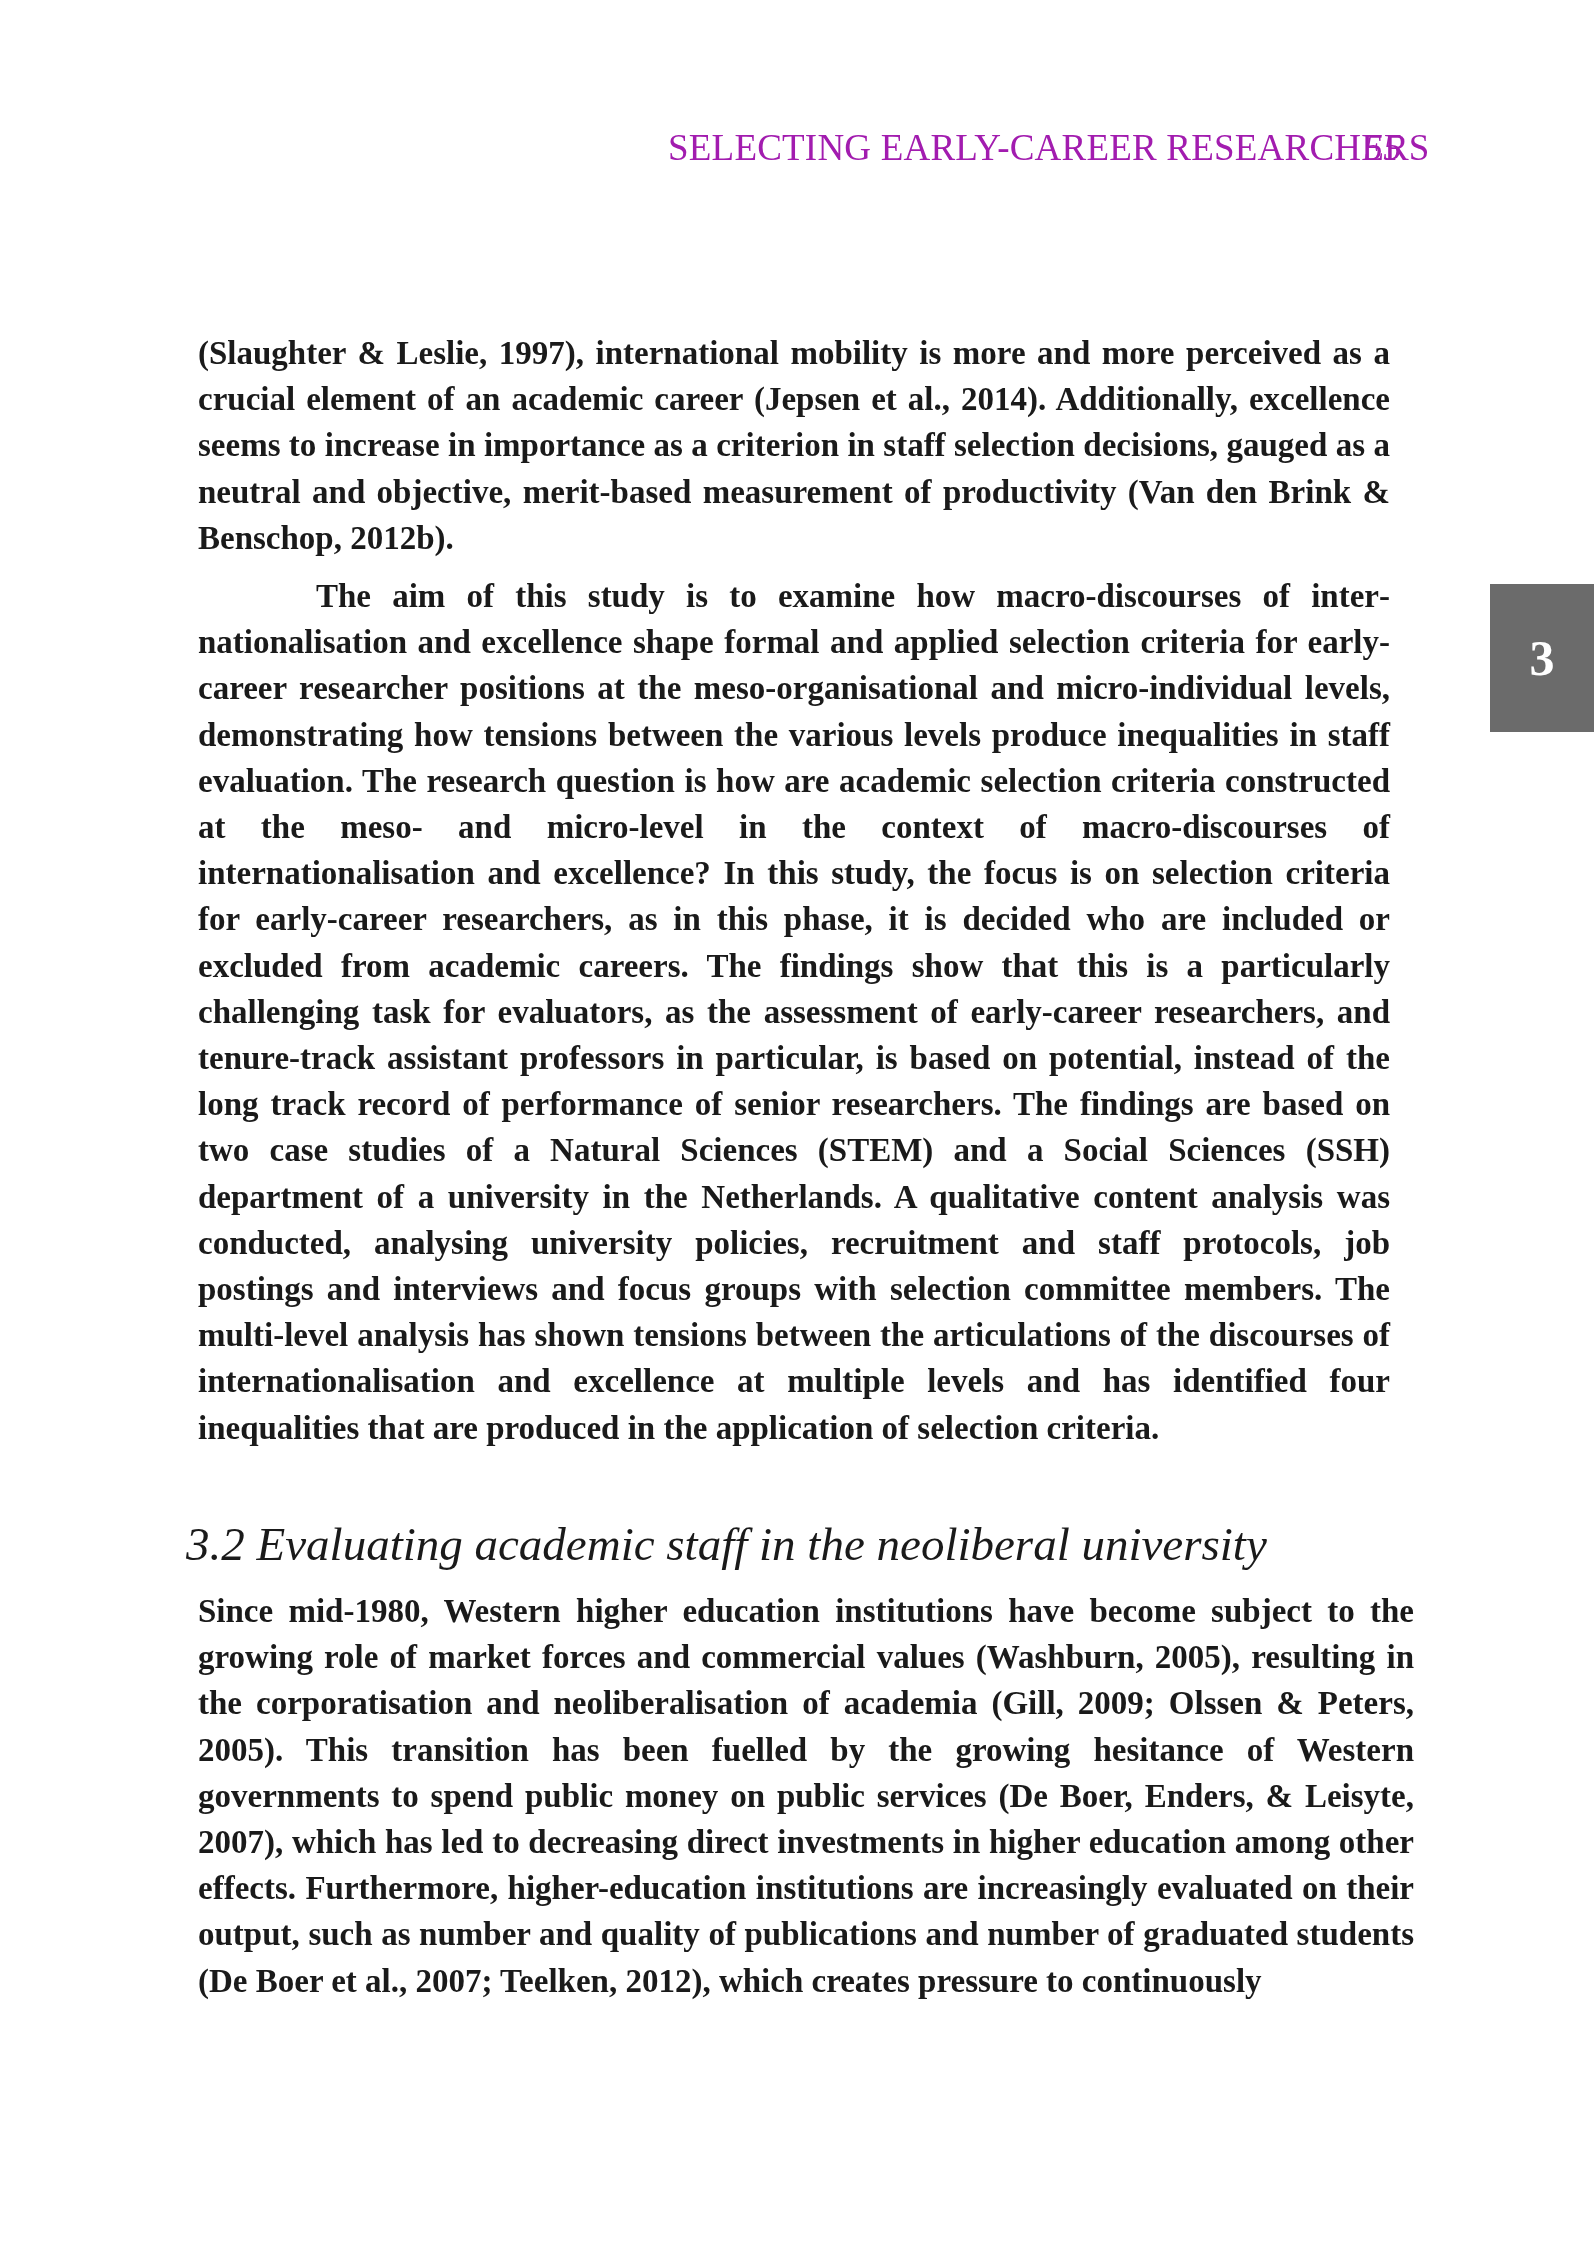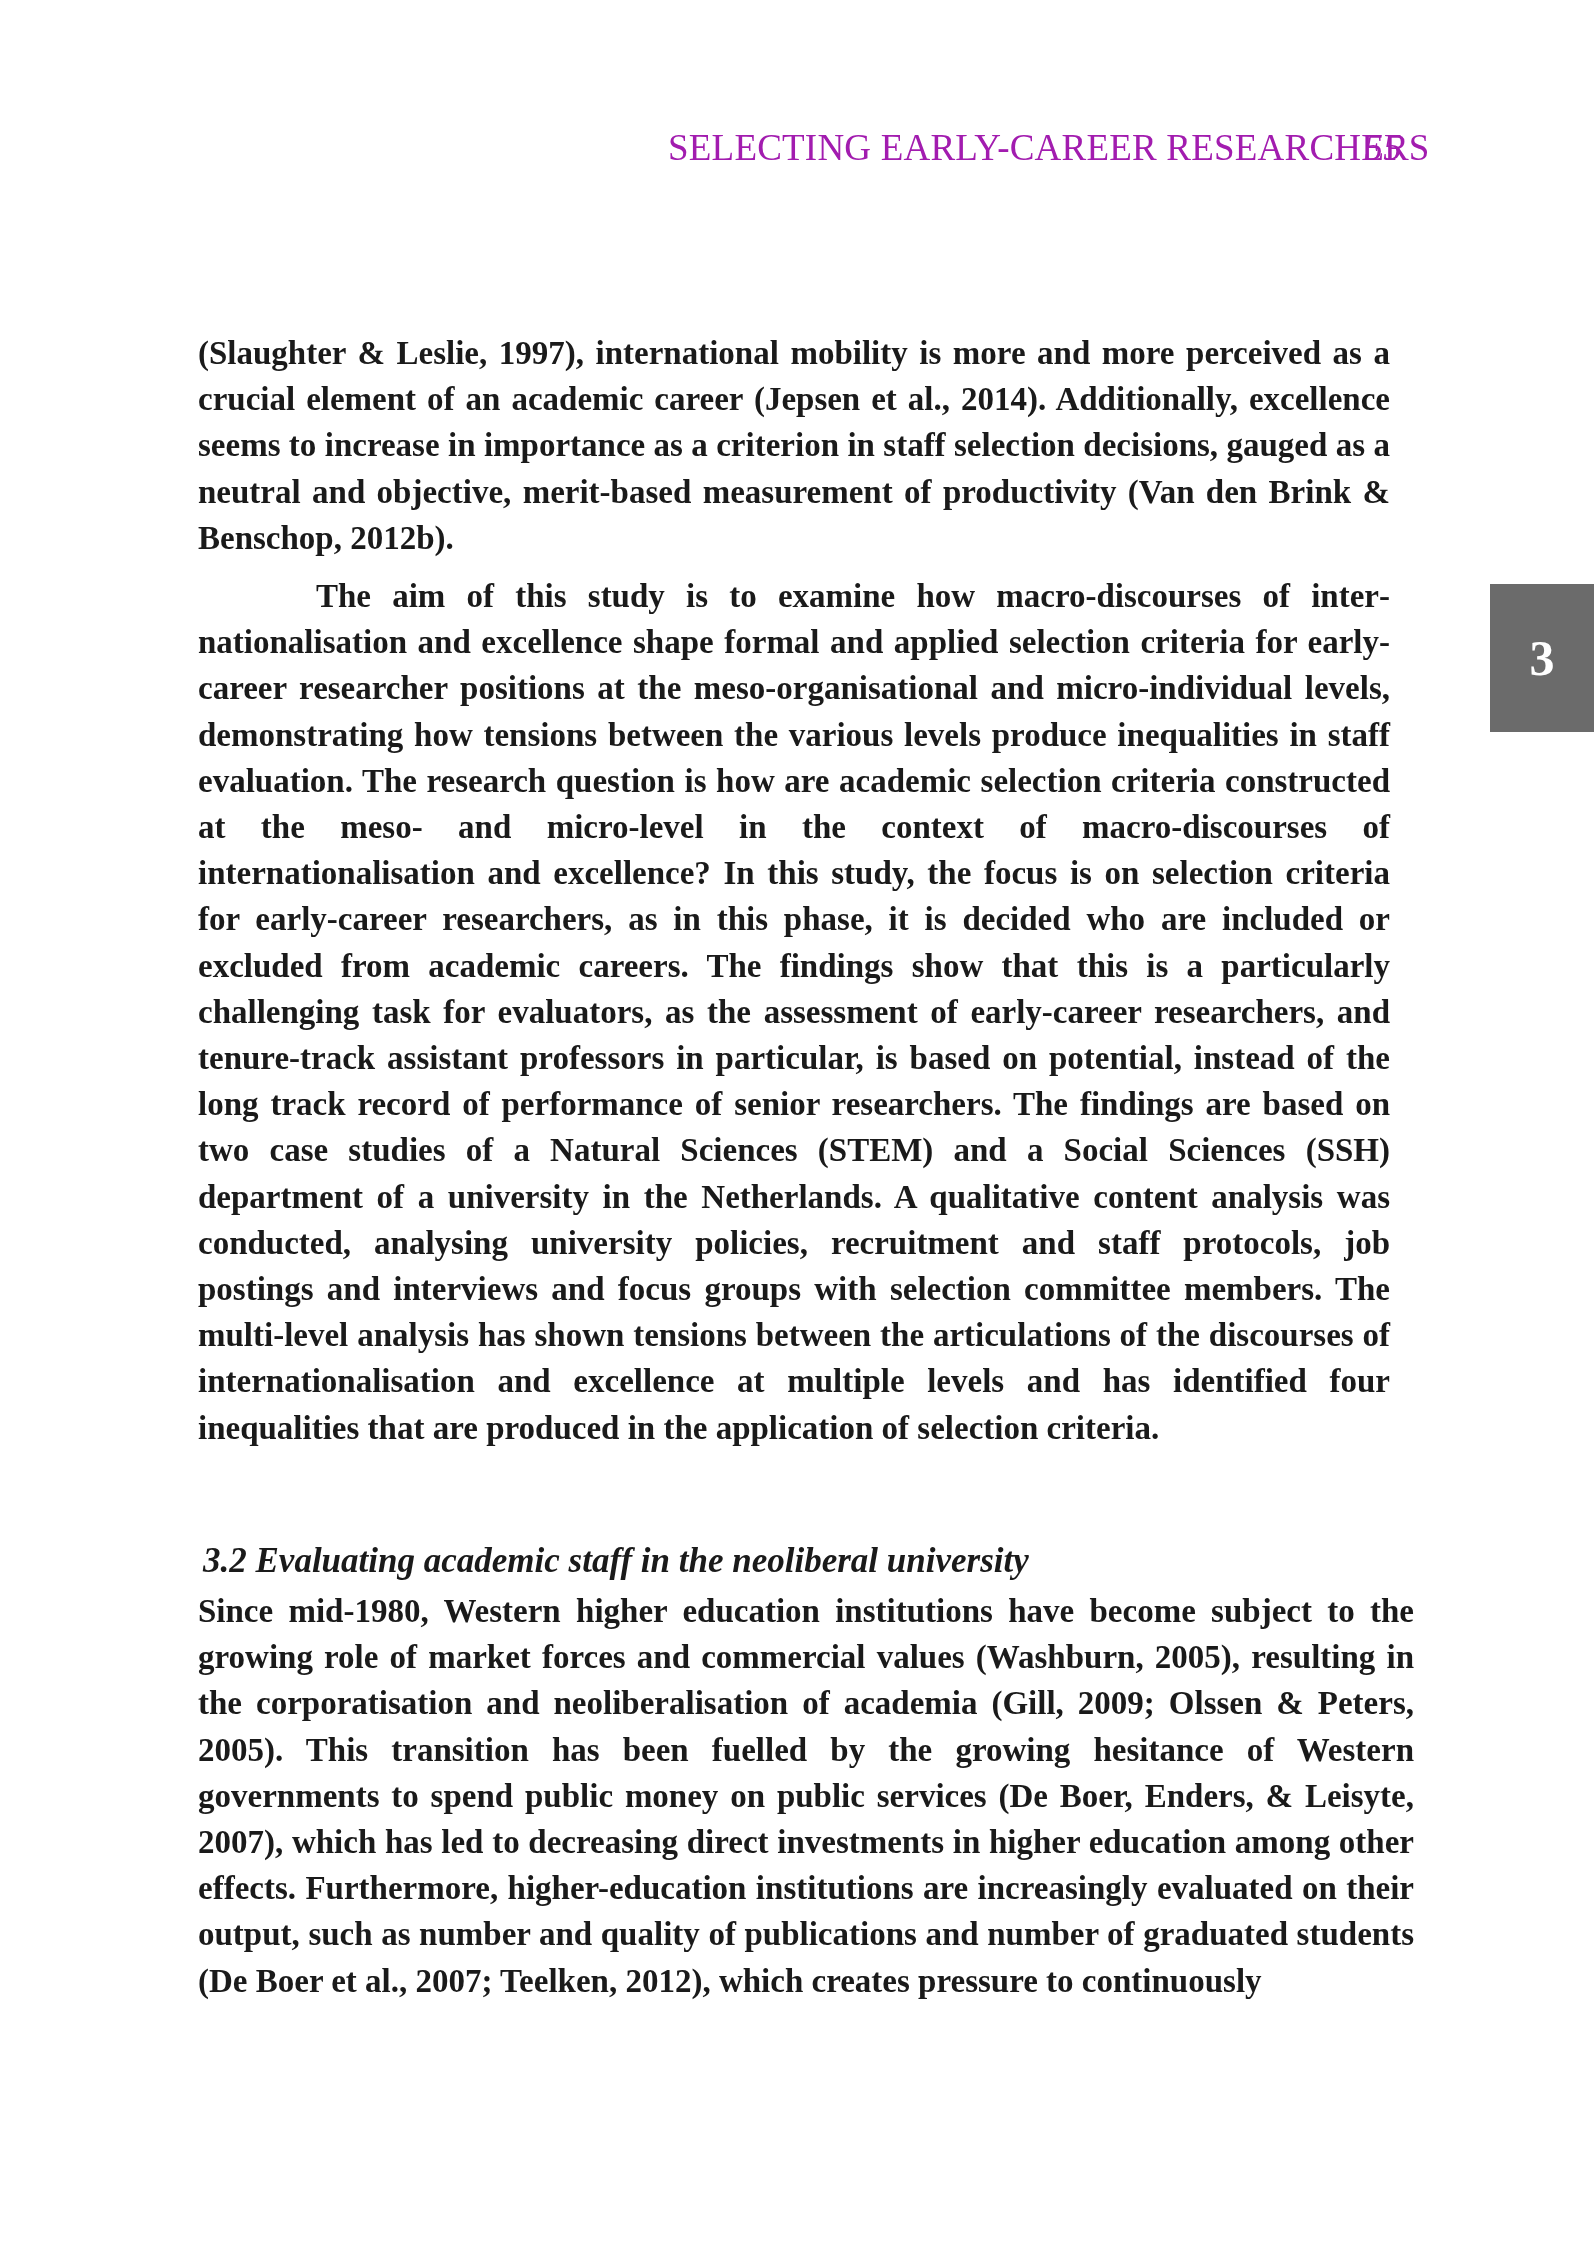--- a/index.html
+++ b/index.html
@@ -62,23 +62,23 @@
       font-size: 33px;
       line-height: 46.2px;
       text-align: justify;
       hyphens: manual;
       font-weight: bold;
     }
     .para.indent {
       text-indent: 118px;
     }
     .section-heading {
-      margin: 17px;
-      font-size: 35px;
-      font-weight: bold;
+      margin: 0;
+      font-size: 47px;
+      font-weight: normal;
       font-style: italic;
       line-height: 46px;
       position: absolute;
       left: 0;
       top: 1203px;
     }
     .para.after-heading {
       position: absolute;
       left: 0;
       top: 1258px;

